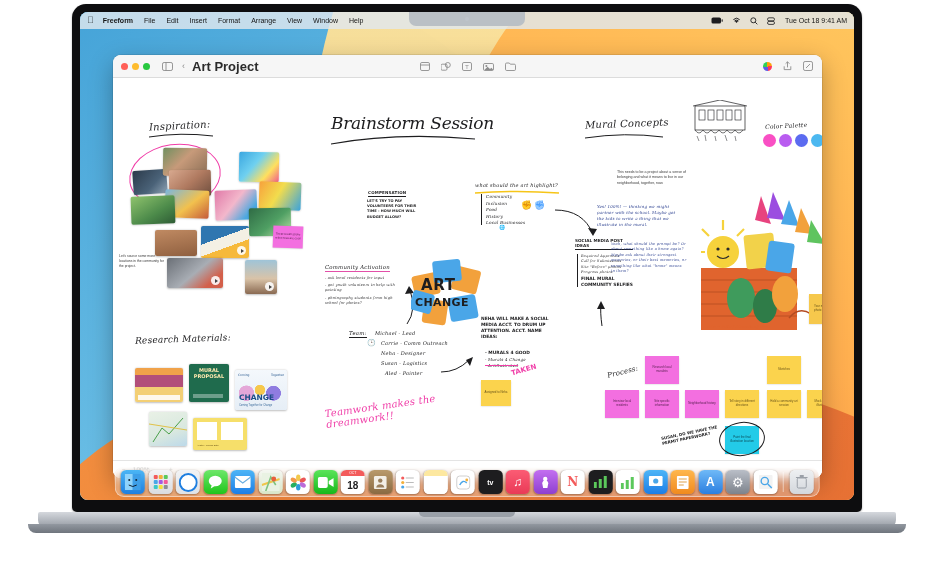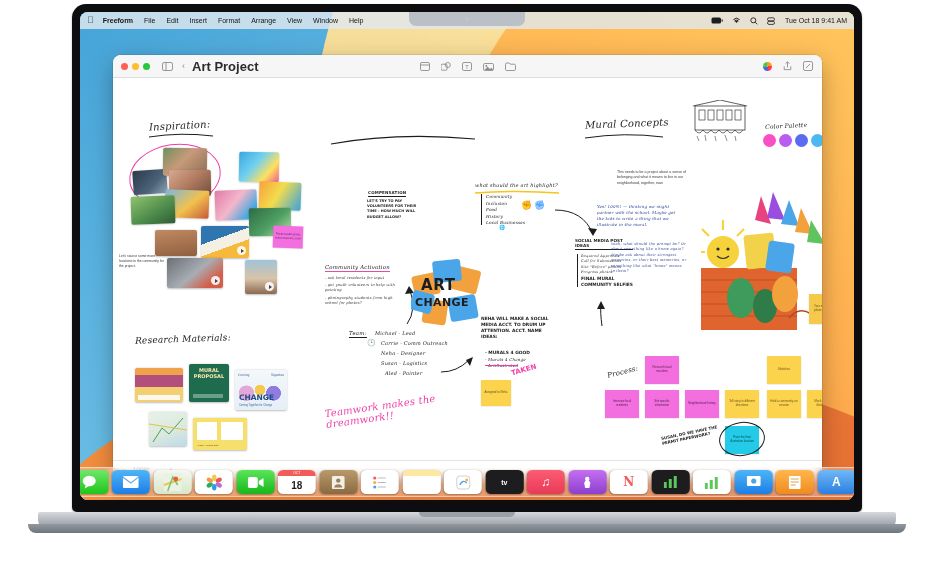--- a/index.html
+++ b/index.html
@@ -105,21 +105,21 @@
   .zoombar { position:absolute; left:0; bottom:0; width:100%; height:18px;
              border-top:.5px solid #e4e4e4; background:#fff; display:flex;
              align-items:center; padding-left:9px; gap:7px; font-size:6.5px; color:#6a6a6a; }
   .zoombar span.btn { cursor:default; }
 
   
   .dock { position:absolute; left:50%; transform:translateX(-50%); bottom:3px;
           height:30px; background:rgba(255,255,255,.30); border:.5px solid rgba(255,255,255,.45);
           border-radius:9px; display:flex; align-items:center; gap:3.5px; padding:0 5px; z-index:18;
           backdrop-filter:blur(6px); }
-  .dk { width:38px; height:24px; border-radius:5.5px; position:relative;
+  .dk { width:24px; height:24px; border-radius:5.5px; position:relative;
         box-shadow:0 .5px 1.5px rgba(0,0,0,.25); display:flex; align-items:center;
         justify-content:center; font-size:11px; color:#fff; overflow:hidden; }
   .dock-sep { width:1px; height:20px; background:rgba(255,255,255,.5); margin:0 2px; }
 
   
   .deck { position:absolute; left:-34px; top:508px; width:858px; height:17px;
           background:linear-gradient(180deg,#d5d8dd,#aeb3ba 55%,#8e949c);
           border-radius:2px 2px 9px 9px; }
   .deck::after{ content:""; position:absolute; left:50%; transform:translateX(-50%);
           top:0; width:96px; height:5px; background:#9aa0a8; border-radius:0 0 5px 5px; }
@@ -329,20 +329,21 @@
                   <path d="M4 30 L13 16 L20 22 L34 6" stroke="#4aa04a" stroke-width="1" fill="none"></path>
                   <path d="M0 12 L38 18" stroke="#e0c24a" stroke-width="1.2" fill="none"></path>
                 </svg>
             </div>
             <div class="ph" style="left:80px; top:340px; width:54px; height:32px; background:#f6df6a;">
               <div style="position:absolute; left:4px; top:4px; width:20px; height:18px; background:#fff;"></div>
               <div style="position:absolute; left:28px; top:4px; width:22px; height:18px; background:#fff;"></div>
               <div style="position:absolute; left:4px; bottom:3px; font-size:2.4px; color:#6a551a;">Austin + Dallas Eats</div>
             </div>
 
+            <div class="abs hw" style="left:218px; top:35px; font-size:17px; letter-spacing:-.3px;">Brainstorm Session</div>
             <svg class="abs" style="left:214px; top:55px;" width="152" height="14">
               <path d="M4 11 Q70 -1 148 6" stroke="#1d1d1f" stroke-width="1.1" fill="none"></path>
             </svg>
 
             <div class="abs hw-b" style="left:255px; top:112px; font-size:4px; letter-spacing:.2px; border-bottom:.8px solid #1d1d1f; padding-bottom:1px;">COMPENSATION</div>
             <div class="abs hw-b" style="left:254px; top:121px; width:60px; font-size:3.6px; line-height:1.45;">LET'S TRY TO PAY VOLUNTEERS FOR THEIR TIME - HOW MUCH WILL BUDGET ALLOW?</div>
 
             <div class="abs hw" style="left:362px; top:104px; font-size:5px;">what should the art highlight?</div>
             <svg class="abs" style="left:360px; top:112px;" width="88" height="5">
               <path d="M2 3 Q44 0 86 3" stroke="#f6c518" stroke-width="1.6" fill="none"></path>

